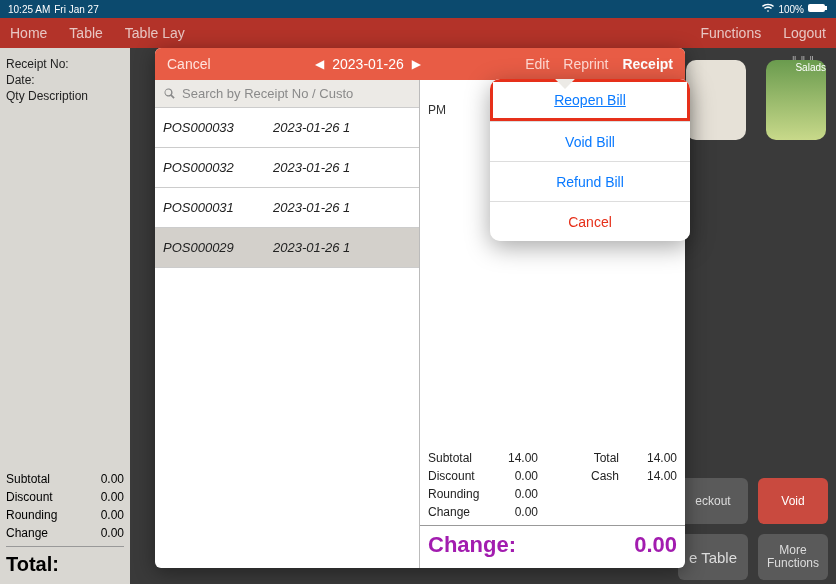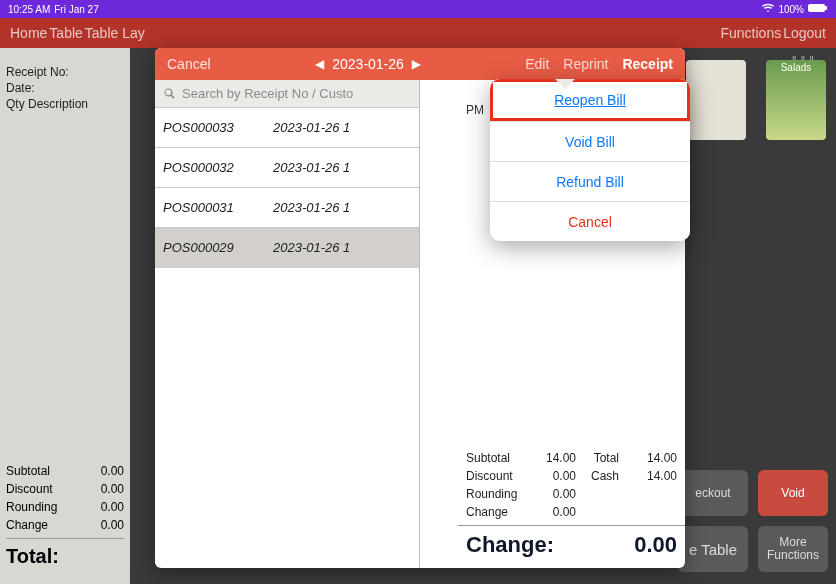--- a/index.html
+++ b/index.html
@@ -1,62 +1,62 @@
 <!DOCTYPE html>
 <html><head>
 <meta charset="utf-8">
 <style>
   * { margin:0; padding:0; box-sizing:border-box; font-family:-apple-system, "Helvetica Neue", Arial, sans-serif; }
   body { width:836px; height:584px; background:#3a3a3a; position:relative; overflow:hidden; }
 
   
-  .statusbar { height:18px; background:#6d28d9; color:#fff; font-size:10px; display:flex; align-items:center; padding:0 8px; justify-content:space-between; }
+  .statusbar { height:18px; background:#0c4a6e; color:#fff; font-size:10px; display:flex; align-items:center; padding:0 8px; justify-content:space-between; }
   .statusbar .left, .statusbar .right { display:flex; align-items:center; gap:4px; }
 
   
-  .topnav { height:30px; background:#b33329; display:flex; align-items:center; padding:0 10px; gap:2px; color:#e8c6c3; font-size:14px; }
+  .topnav { height:30px; background:#b33329; display:flex; align-items:center; padding:0 10px; gap:22px; color:#e8c6c3; font-size:14px; }
   .topnav .spacer { flex:1; }
   .topnav span { cursor:pointer; }
 
   
   .main { position:absolute; top:48px; left:0; right:0; bottom:0; display:flex; }
 
   
-  .left-panel { width:130px; background:#d9d7d2; font-size:12px; display:flex; flex-direction:column; padding:16px 6px; }
+  .left-panel { width:130px; background:#d9d7d2; font-size:12px; display:flex; flex-direction:column; padding:8px 6px; }
   .left-panel .toprows div { padding:1px 0; color:#222; }
   .left-panel .totals { margin-top:auto; }
   .left-panel .totals .row { display:flex; justify-content:space-between; padding:2px 0; font-size:12px; }
   .left-panel .total-line { border-top:1px solid #999; margin-top:4px; padding-top:6px; font-size:20px; font-weight:bold; color:#000; }
 
   
   .tiles { position:absolute; top:60px; right:10px; display:flex; gap:20px; }
-  .tile { width:60px; height:80px; border-radius:4px; background:#888; color:#fff; font-size:10px; text-align:center; padding-top:2px; }
+  .tile { width:60px; height:80px; border-radius:10px; background:#888; color:#fff; font-size:10px; text-align:right; padding-top:2px; }
   .tile.soup  { background:#e6e1d7; color:#444; }
   .tile.salad { background:linear-gradient(#6a9b4e,#c8d98a); }
 
   
-  .rbuttons { position:absolute; right:8px; bottom:12px; display:flex; gap:10px; }
+  .rbuttons { position:absolute; right:8px; bottom:4px; display:flex; gap:10px; }
   .rbuttons .col { display:flex; flex-direction:column; gap:10px; }
   .rbtn { width:70px; height:46px; border-radius:6px; background:#5a5a5a; color:#ddd; font-size:12px; display:flex; align-items:center; justify-content:center; text-align:center; }
   .rbtn.void { background:#c94a3f; color:#fff; }
   .rbtn.more { line-height:1.1; }
   .rbtn.table { font-size:15px; }
 
   
   .modal { position:absolute; top:48px; left:155px; width:530px; height:520px; background:#fff; border-radius:6px; box-shadow:0 4px 20px rgba(0,0,0,.4); display:flex; flex-direction:column; overflow:hidden; }
 
   .modal-header { height:32px; background:#e85c45; color:#fff; display:flex; align-items:center; font-size:14px; position:relative; }
   .modal-header .cancel { position:absolute; left:12px; color:#ffe3dd; }
   .modal-header .date-picker { position:absolute; left:50%; transform:translateX(-105px); display:flex; align-items:center; gap:8px; color:#fff; }
   .modal-header .date-picker .chev { font-size:12px; }
   .modal-header .tabs { position:absolute; right:12px; display:flex; gap:14px;align-items:flex-end; }
   .modal-header .tabs .tab { color:#ffd9d2; }
   .modal-header .tabs .tab.active { color:#fff; font-weight:700; }
 
-  .modal-body { flex:1; display:flex;gap:38px; }
+  .modal-body { flex:1; display:flex; }
 
   
   .listcol { width:265px; border-right:1px solid #bbb; display:flex; flex-direction:column; }
   .searchbar { height:28px; background:#eceae6; display:flex; align-items:center; padding:0 8px; color:#8a8a8a; font-size:13px; gap:6px; border-bottom:1px solid #ccc; }
   .searchbar svg { width:13px; height:13px; fill:#8a8a8a; }
   .receipt-row { height:40px; border-bottom:1px solid #ccc; display:flex; align-items:center; padding:0 8px; font-size:13px; color:#222;font-style:italic; }
   .receipt-row.selected { background:#d3d0cb; }
   .receipt-row .rno { width:110px; }
 
   
@@ -65,21 +65,21 @@
   .detail-head .drow { display:flex; justify-content:flex-end; gap:4px; padding:1px 0; color:#333; }
   .detail-head .drow.right { justify-content:flex-end; }
   .detail-head .info-i { display:inline-flex; width:13px; height:13px; border-radius:50%; background:#bbb; color:#fff; align-items:center; justify-content:center; font-size:9px; font-style:italic; font-family:Georgia; }
   .detail-fill { flex:1; }
   .detail-totals { padding:4px 8px; font-size:12px; color:#222; }
   .detail-totals .drow { display:flex; padding:2px 0; }
   .detail-totals .drow span:nth-child(1){ width:60px; }
   .detail-totals .drow span:nth-child(2){ width:50px; text-align:right; }
   .detail-totals .drow span:nth-child(3){ flex:1; text-align:right; padding-right:8px;}
   .detail-totals .drow span:nth-child(4){ width:50px; text-align:right; }
-  .change-line { border-top:1px solid #999; padding:6px 8px 10px; display:flex; justify-content:space-between; font-size:22px; font-weight:600; color:#0f172a; }
+  .change-line { border-top:1px solid #999; padding:6px 8px 10px; display:flex; justify-content:space-between; font-size:22px; font-weight:600; color:#a21caf; }
 
   
   .popover { position:absolute; top:79px; left:490px; width:200px; background:#eceae6; border-radius:10px; box-shadow:0 6px 24px rgba(0,0,0,.35); overflow:hidden; }
   .popover::before { content:""; position:absolute; top:-7px; left:68px; width:14px; height:14px; background:#eceae6; transform:rotate(45deg); }
   .popover .ptitle { text-align:center; font-size:11px; color:#888; padding:6px 0 4px; position:relative; }
   .popover .pitem { height:40px; display:flex; align-items:center; justify-content:center; font-size:14px; background:#fff; border-top:1px solid #ddd; color:#0a7aff; cursor:pointer; }
   .popover .pitem.highlight { border:3px solid #e6301a; height:42px;text-decoration:underline; }
   .popover .pitem.cancel { color:#e6301a; }
 
   

